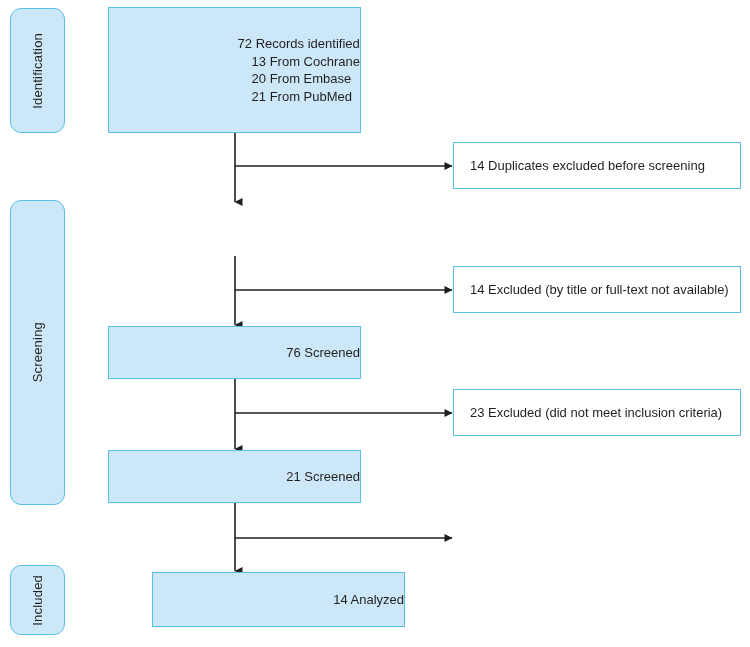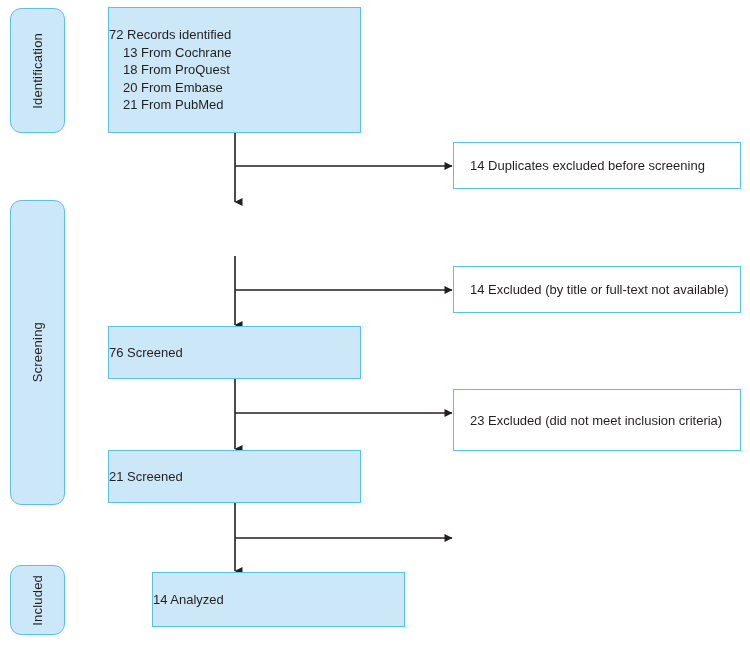--- a/index.html
+++ b/index.html
@@ -38,21 +38,21 @@
     letter-spacing: 0.2px;
     white-space: nowrap;
   }
   .node {
     position: absolute;
     box-sizing: border-box;
     background: #cbe7f8;
     border: 1.5px solid #5bc0e8;
     display: flex;
     align-items: center;
-    justify-content: flex-start;
+    justify-content: flex-end;
   }
   .node .lines {
     text-align: left;
     font-size: 13px;
     color: #231f20;
     line-height: 17.5px;
     white-space: nowrap;
   }
   .node .lines .sub {
     padding-left: 14px;
@@ -116,21 +116,20 @@
   </div>
 
   <div class="stage" style="left:10px; top:565px; width:55px; height:70px;">
     <span>Included</span>
   </div>
 
   <div class="node" style="left:108px; top:7px; width:253px; height:126px;">
     <div class="lines">
       <div>72 Records identified</div>
       <div class="sub">13 From Cochrane</div>
-      <div class="sub">18 From ProQuest</div>
       <div class="sub">20 From Embase</div>
       <div class="sub">21 From PubMed</div>
     </div>
   </div>
 
 
   <div class="node" style="left:108px; top:326px; width:253px; height:53px;">
     <div class="lines">
       <div>76 Screened</div>
     </div>
@@ -149,18 +148,18 @@
   </div>
 
   <div class="exclusion" style="left:453px; top:142px; width:288px; height:47px;">
     <span>14 Duplicates excluded before screening</span>
   </div>
 
   <div class="exclusion" style="left:453px; top:266px; width:288px; height:47px;">
     <span>14 Excluded (by title or full-text not available)</span>
   </div>
 
-  <div class="exclusion" style="left:453px; top:389px; width:288px; height:62px;">
+  <div class="exclusion" style="left:453px; top:389px; width:288px; height:47px;">
     <span>23 Excluded (did not meet inclusion criteria)</span>
   </div>
 
 
 </div>
 
 </body></html>

